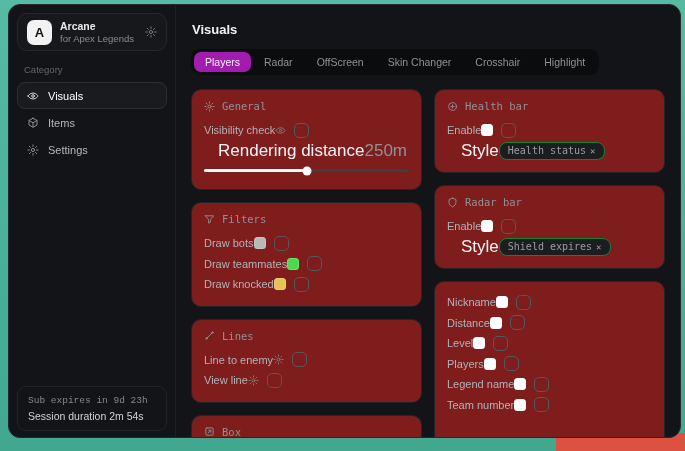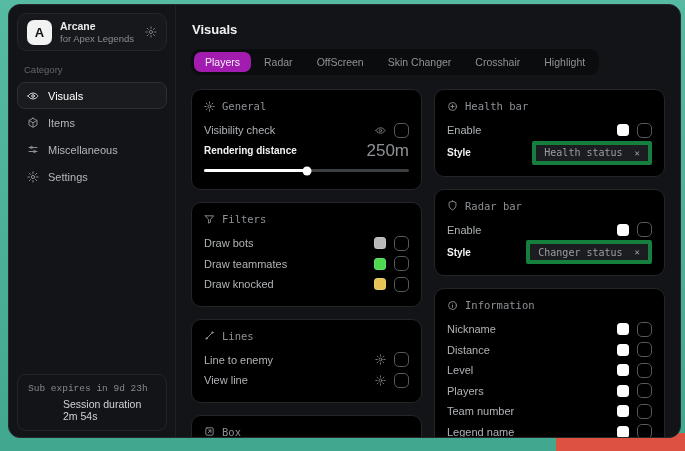--- a/index.html
+++ b/index.html
@@ -24,50 +24,50 @@
   .brand-gear { margin-left:auto; color:#7a7d82; cursor:pointer; display:flex; }
   .cat-label { color:#63666b; font-size:9.5px; margin:13px 7px 7px; }
   .side-item { height:27px; display:flex; align-items:center; gap:9px; padding:0 9px;
                border-radius:8px; color:#b4b7ba; font-size:11px; border:1px solid transparent; cursor:pointer; }
   .side-item .icon { color:#8b8e93; }
   .side-item.active { background:#1a1b1f; border-color:#2d2f33; color:#fff; }
   .side-item.active .icon { color:#d8dadd; }
   .side-footer { position:absolute; left:8px; right:8px; bottom:6px; border:1px solid #222427;
                  border-radius:9px; padding:8px 10px; }
   .side-footer .l1 { font-family:Liberation Mono, monospace; font-size:9.5px; color:#84888c; }
-  .side-footer .l2 { font-size:10.5px; color:#d0d3d5; margin-top:4px;margin-left:35px; }
+  .side-footer .l2 { font-size:10.5px; color:#d0d3d5; margin-top:4px; }
 
   
   .main { flex:1; padding:13px 15px 0; display:flex; flex-direction:column; overflow:hidden; }
   .page-title { color:#f0f1f2; font-size:13px; font-weight:bold; margin:4px 0 12px 1px; }
   .tabbar { background:#0b0c0e; border-radius:9px; padding:3px; display:inline-flex; gap:2px;
             width:fit-content; margin-bottom:14px; }
   .tab { padding:4px 11px; font-size:10.5px; color:#8f9296; border-radius:7px; cursor:pointer; white-space:nowrap; }
   .tab.active { background:#a21caf; color:#f2f3f4; }
 
   .columns { display:flex; gap:12px; flex:1; overflow:hidden; }
   .col { flex:1; display:flex; flex-direction:column; gap:12px; min-width:0; }
 
-  .panel { background:#000000; border:1px solid #232529; border-radius:10px; padding:10px 12px 11px; flex:0 0 auto; }
+  .panel { background:#7f1d1d; border:1px solid #232529; border-radius:10px; padding:10px 12px 11px; flex:0 0 auto; }
   .panel-head { display:flex; align-items:center; gap:7px; color:#8e9296;
                 font-family:"DejaVu Sans Mono", monospace; font-size:10.5px; margin-bottom:8px; }
-  .row { min-height:20.5px; display:flex; align-items:center; justify-content:space-between; }
+  .row { min-height:20.5px; display:flex; align-items:center; justify-content:flex-start; }
   .row .lbl { color:#b0b3b6; font-size:11px; }
-  .row .lbl.emph { color:#f2f3f4; font-weight:bold; font-size:10px; }
+  .row .lbl.emph { color:#f2f3f4; font-weight:normal; font-size:17px;margin-left:14px; }
   .row .val { color:#8e9296; font-size:17px; }
   .ctrls { display:flex; align-items:center; gap:8px; }
   .ctrls .icon { color:#7d8084; }
   .checkbox { width:15px; height:15px; border:1.5px solid #55585c; border-radius:5px; cursor:pointer; flex:0 0 15px; }
   .swatch { width:12px; height:12px; border-radius:3.5px; border:1px solid rgba(255,255,255,.18); cursor:pointer; flex:0 0 12px; }
   .slider { position:relative; height:3px; background:#3c3f42; border-radius:2px; margin:8px 0 6px; cursor:pointer; }
   .slider .fill { position:absolute; left:0; top:0; bottom:0; background:#fff; border-radius:2px; }
   .slider .thumb { position:absolute; top:50%; width:9px; height:9px; background:#fff; border-radius:50%;
                    transform:translate(-50%,-50%); }
-  .select { background:#1c1d20; border:4px solid #15803d; border-radius:2px; padding:2.5px 8px;
-            display:flex; align-items:center; gap:12px; cursor:pointer;
+  .select { background:#1c1d20; border:1px solid #15803d; border-radius:8px; padding:2.5px 8px;
+            display:flex; align-items:center; gap:4px; cursor:pointer;
             font-family:"DejaVu Sans Mono", monospace; font-size:10px; color:#9a9da1; }
   .select .x { font-size:9px; color:#9a9da1; }
 
   .icon { display:inline-flex; }
   .icon svg { width:12px; height:12px; stroke:currentColor; fill:none;
               stroke-width:2; stroke-linecap:round; stroke-linejoin:round; }
   .icon.sm svg { width:11px; height:11px; }
 </style>
 </head>
 <body>
@@ -107,30 +107,20 @@
             <svg viewBox="0 0 24 24">
               <path d="M12 2.5l8 4.5v9l-8 4.5L4 16V7l8-4.5z"></path>
               <path d="M4 7l8 4.5L20 7M12 11.5V20"></path>
             </svg>
           </span>
           <span>Items</span>
         </div>
         <div class="side-item">
           <span class="icon">
             <svg viewBox="0 0 24 24">
-              <path d="M4 7h16M4 15h16"></path>
-              <circle cx="9" cy="7" r="2.4"></circle>
-              <circle cx="15" cy="15" r="2.4"></circle>
-            </svg>
-          </span>
-          <span>Miscellaneous</span>
-        </div>
-        <div class="side-item">
-          <span class="icon">
-            <svg viewBox="0 0 24 24">
               <circle cx="12" cy="12" r="3.2"></circle>
               <path d="M12 1.8v3M12 19.2v3M1.8 12h3M19.2 12h3M4.7 4.7l2.2 2.2M17.1 17.1l2.2 2.2M19.3 4.7l-2.2 2.2M6.9 17.1l-2.2 2.2"></path>
             </svg>
           </span>
           <span>Settings</span>
         </div>
       </nav>
     <div class="side-footer">
       <div class="l1">Sub expires in 9d 23h</div>
       <div class="l2">Session duration 2m 54s</div>
@@ -297,36 +287,26 @@
             <div class="row">
               <span class="lbl">Enable</span>
               <div class="ctrls">
                 <span class="swatch" style="background: rgb(255, 255, 255);"></span>
                 <span class="checkbox"></span>
               </div>
             </div>
             <div class="row">
               <span class="lbl emph">Style</span>
               <div class="select">
-                <span>Changer status</span>
+                <span>Shield expires</span>
                 <span class="x">✕</span>
               </div>
             </div>
           </section>
           <section class="panel">
-            <div class="panel-head">
-              <span class="icon sm">
-                <svg viewBox="0 0 24 24">
-                  <circle cx="12" cy="12" r="8.5"></circle>
-                  <path d="M12 11v5"></path>
-                  <circle cx="12" cy="7.8" r="0.9" fill="currentColor" stroke="none"></circle>
-                </svg>
-              </span>
-              <span>Information</span>
-            </div>
             <div class="row">
               <span class="lbl">Nickname</span>
               <div class="ctrls">
                 <span class="swatch" style="background: rgb(255, 255, 255);"></span>
                 <span class="checkbox"></span>
               </div>
             </div>
             <div class="row">
               <span class="lbl">Distance</span>
               <div class="ctrls">
@@ -342,28 +322,28 @@
               </div>
             </div>
             <div class="row">
               <span class="lbl">Players</span>
               <div class="ctrls">
                 <span class="swatch" style="background: rgb(255, 255, 255);"></span>
                 <span class="checkbox"></span>
               </div>
             </div>
             <div class="row">
+              <span class="lbl">Legend name</span>
+              <div class="ctrls">
+                <span class="swatch" style="background: rgb(255, 255, 255);"></span>
+                <span class="checkbox"></span>
+              </div>
+            </div>
+            <div class="row">
               <span class="lbl">Team number</span>
-              <div class="ctrls">
-                <span class="swatch" style="background: rgb(255, 255, 255);"></span>
-                <span class="checkbox"></span>
-              </div>
-            </div>
-            <div class="row">
-              <span class="lbl">Legend name</span>
               <div class="ctrls">
                 <span class="swatch" style="background: rgb(255, 255, 255);"></span>
                 <span class="checkbox"></span>
               </div>
             </div>
             <div class="row"></div>
           </section>
         </div>
     </div>
   </div>

